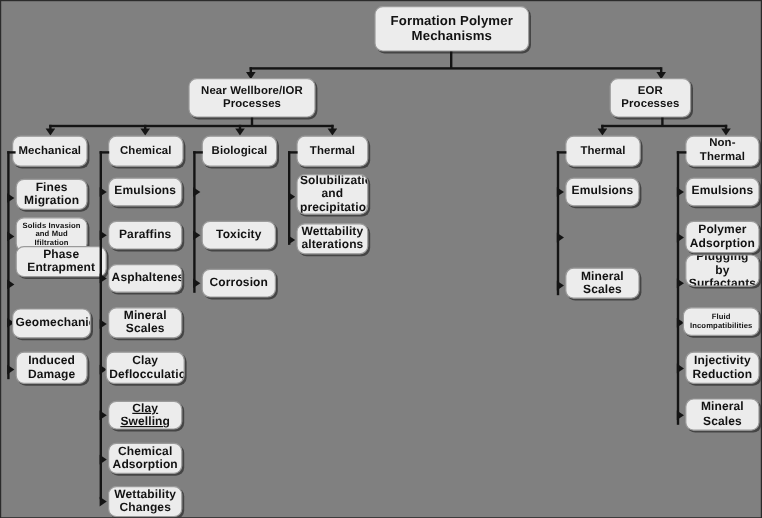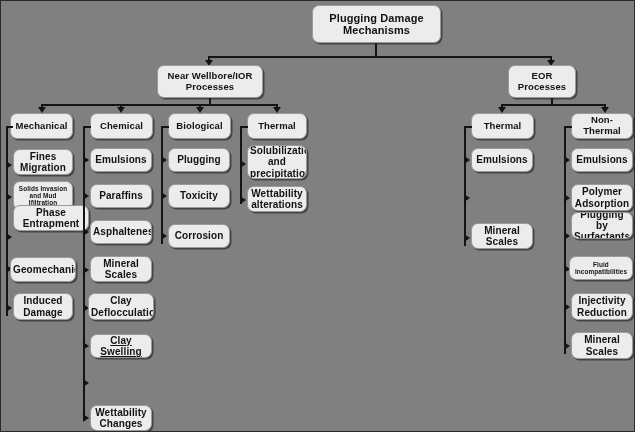--- a/index.html
+++ b/index.html
@@ -55,21 +55,21 @@
         border-top:4px solid transparent;
         border-bottom:4px solid transparent;
         border-left:6px solid #141414;}
 </style>
 </head>
 <body>
 
 <div id="canvas">
 
   <div class="node fs11" style="left:311px;top:4px;width:129px;height:38px;">
-    <span>Plugging Damage Mechanisms</span>
+    <span>Formation Polymer Mechanisms</span>
   </div>
 
   <div class="ln vl" style="left:374px;top:42px;width:2px;height:14px;"></div>
 
   <div class="ln hl" style="left:207px;top:55px;width:343px;height:2px;"></div>
 
   <div class="ln vl" style="left:207px;top:55px;width:2px;height:6px;"></div>
   <div class="ar-d" style="left:204px;top:59px;"></div>
   <div class="ln vl" style="left:549px;top:55px;width:2px;height:6px;"></div>
   <div class="ar-d" style="left:546px;top:59px;"></div>
@@ -174,33 +174,33 @@
   <div class="node fs8" style="left:87px;top:292px;width:66px;height:27px;">
     <span>Clay Deflocculation</span>
   </div>
 
   <div class="ar-r" style="left:82px;top:341px;"></div>
   <div class="node fs8" style="left:89px;top:333px;width:62px;height:24px;text-decoration:underline;">
     <span>Clay Swelling</span>
   </div>
 
   <div class="ar-r" style="left:82px;top:378px;"></div>
+  <div class="node fs8" style="left:89px;top:368px;width:62px;height:26px;">
+    <span>Chemical Adsorption</span>
+  </div>
 
   <div class="ar-r" style="left:82px;top:413px;"></div>
   <div class="node fs8" style="left:89px;top:404px;width:62px;height:26px;">
     <span>Wettability Changes</span>
   </div>
 
   <div class="ln vl" style="left:160px;top:125px;width:2px;height:118px;"></div>
   <div class="ln hl" style="left:160px;top:125px;width:8px;height:2px;"></div>
 
   <div class="ar-r" style="left:160px;top:155px;"></div>
-  <div class="node fs9" style="left:167px;top:147px;width:62px;height:24px;">
-    <span>Plugging</span>
-  </div>
 
   <div class="ar-r" style="left:160px;top:191px;"></div>
   <div class="node fs9" style="left:167px;top:183px;width:62px;height:24px;">
     <span>Toxicity</span>
   </div>
 
   <div class="ar-r" style="left:160px;top:231px;"></div>
   <div class="node fs9" style="left:167px;top:223px;width:62px;height:24px;">
     <span>Corrosion</span>
   </div>

